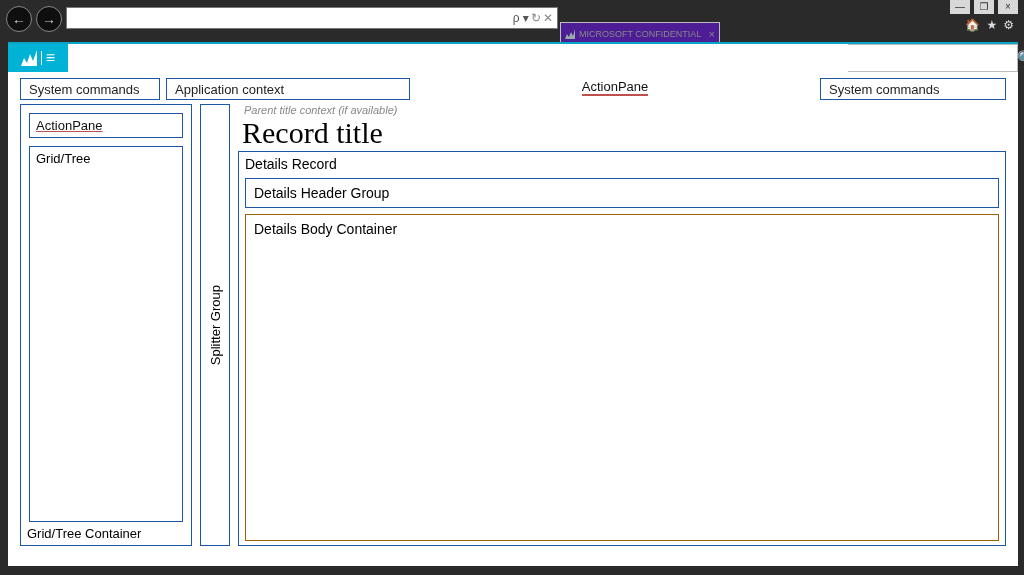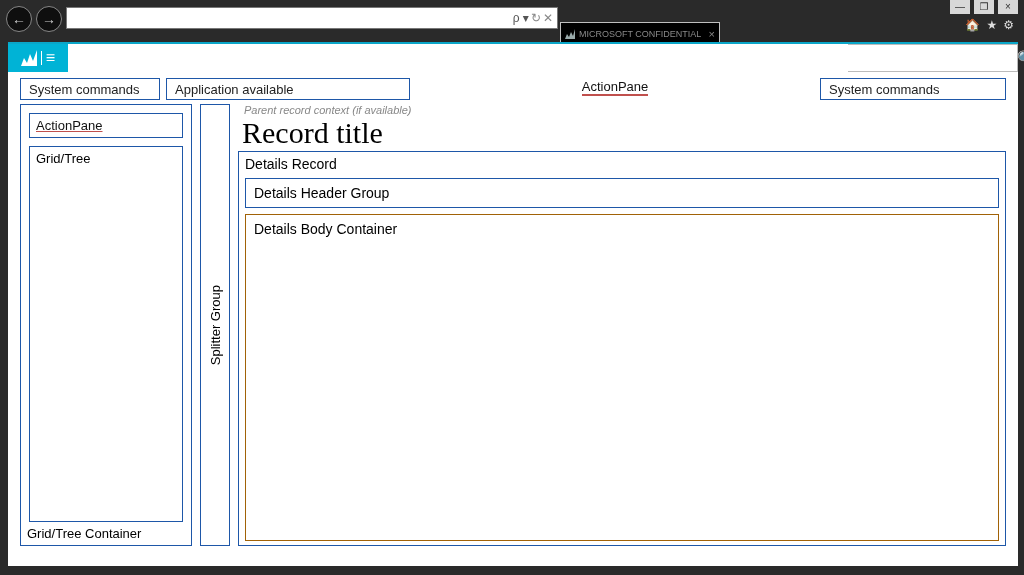--- a/index.html
+++ b/index.html
@@ -77,21 +77,21 @@
     gap: 2px;
     color: #555;
     font-size: 12px;
   }
 
   
   .tabstrip {
     position: absolute;
     top: 22px; left: 560px;
     width: 160px; height: 22px;
-    background: #000000;
+    background: #4c1d95;
     border: 1px solid #bfbfbf;
     border-bottom: none;
     display: flex;
     align-items: center;
     padding: 0 4px;
     font-size: 9px;
     color: #888;
   }
   .tabstrip .logo {
     width: 10px; height: 10px;
@@ -327,41 +327,41 @@
     <div class="header-mid"></div>
     <div class="header-right">
       <input class="search-box" placeholder="" style="">
       <span class="icon-plain">🔍</span>
 
     </div>
   </div>
 
   <div class="cmd-row">
     <div class="cmd-box left">System commands</div>
-    <div class="cmd-box mid">Application available</div>
+    <div class="cmd-box mid">Application context</div>
     <div class="cmd-spacer">
       <span class="actionpane">ActionPane</span>
     </div>
     <div class="cmd-box right">System commands</div>
   </div>
 
   <div class="content">
 
     <div class="pane sidebar">
       <div class="quickfilter">ActionPane</div>
       <div class="gridtree">Grid/Tree</div>
       <div class="sidebar-label">Grid/Tree Container</div>
     </div>
 
     <div class="pane splitter">
       <span class="splitter-label">Splitter Group</span>
     </div>
 
     <div class="mainpane">
-      <div class="context-note">Parent record context (if available)</div>
+      <div class="context-note">Parent title context (if available)</div>
       <div class="record-title">Record title</div>
       <div class="details-section">
         <div class="details-section-label">Details Record</div>
         <div class="details-header">Details Header Group</div>
         <div class="details-body">Details Body Container</div>
       </div>
     </div>
 
   </div>
 </div>

